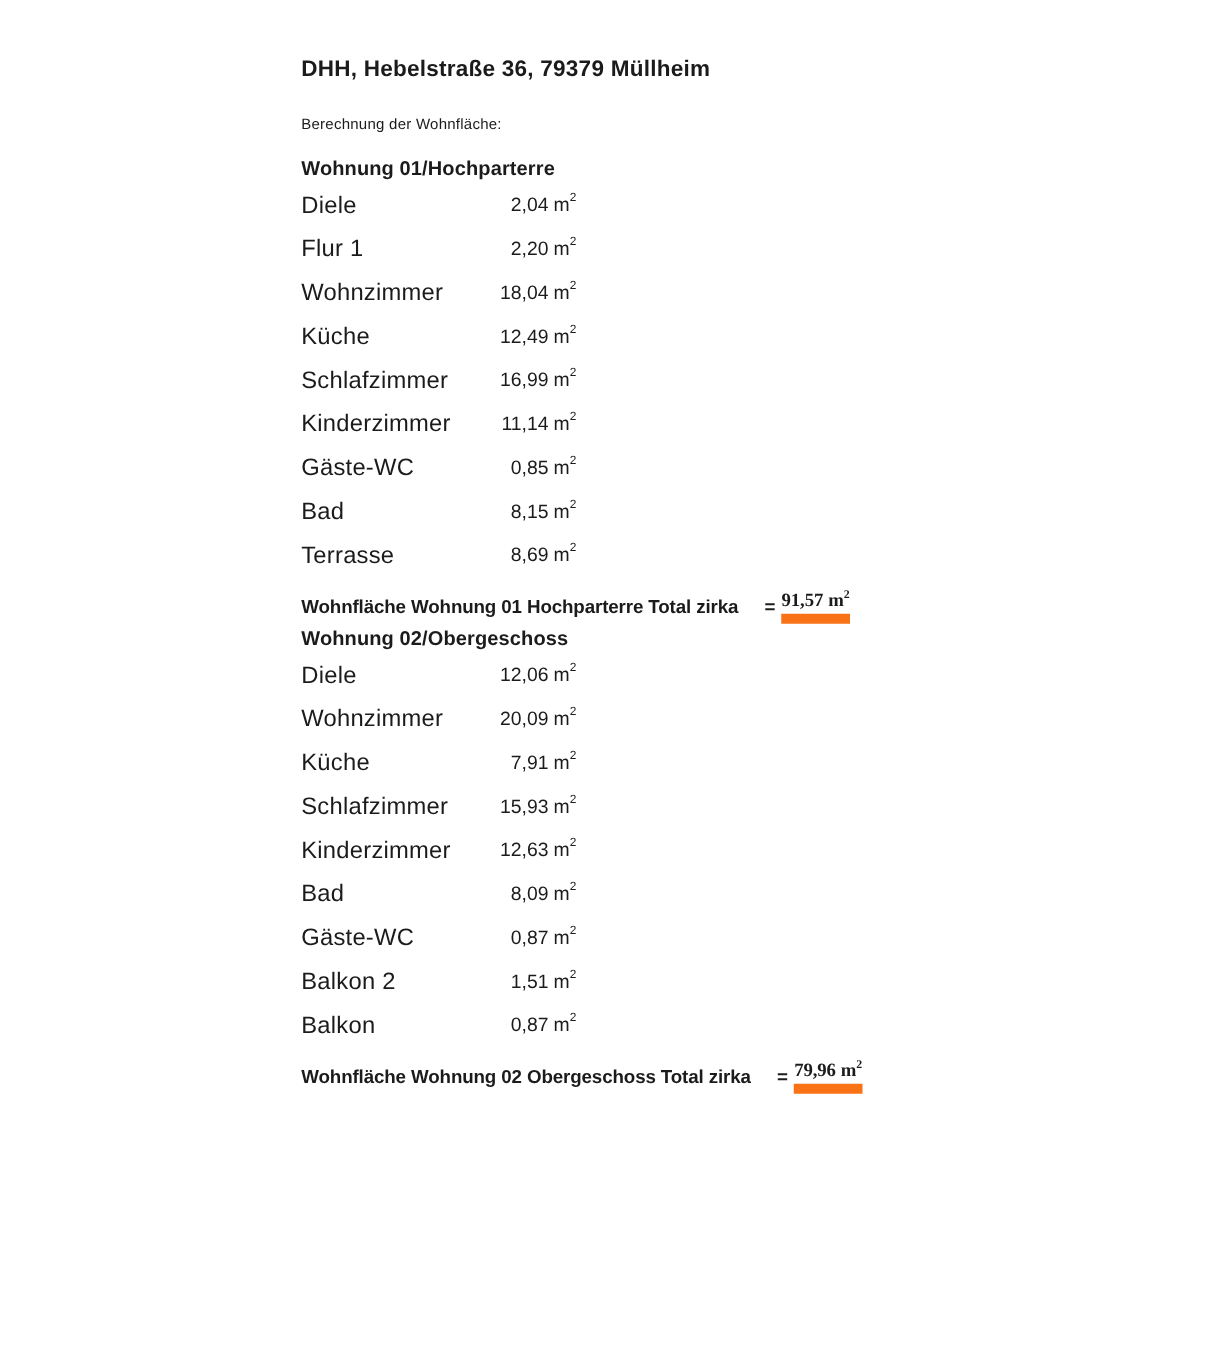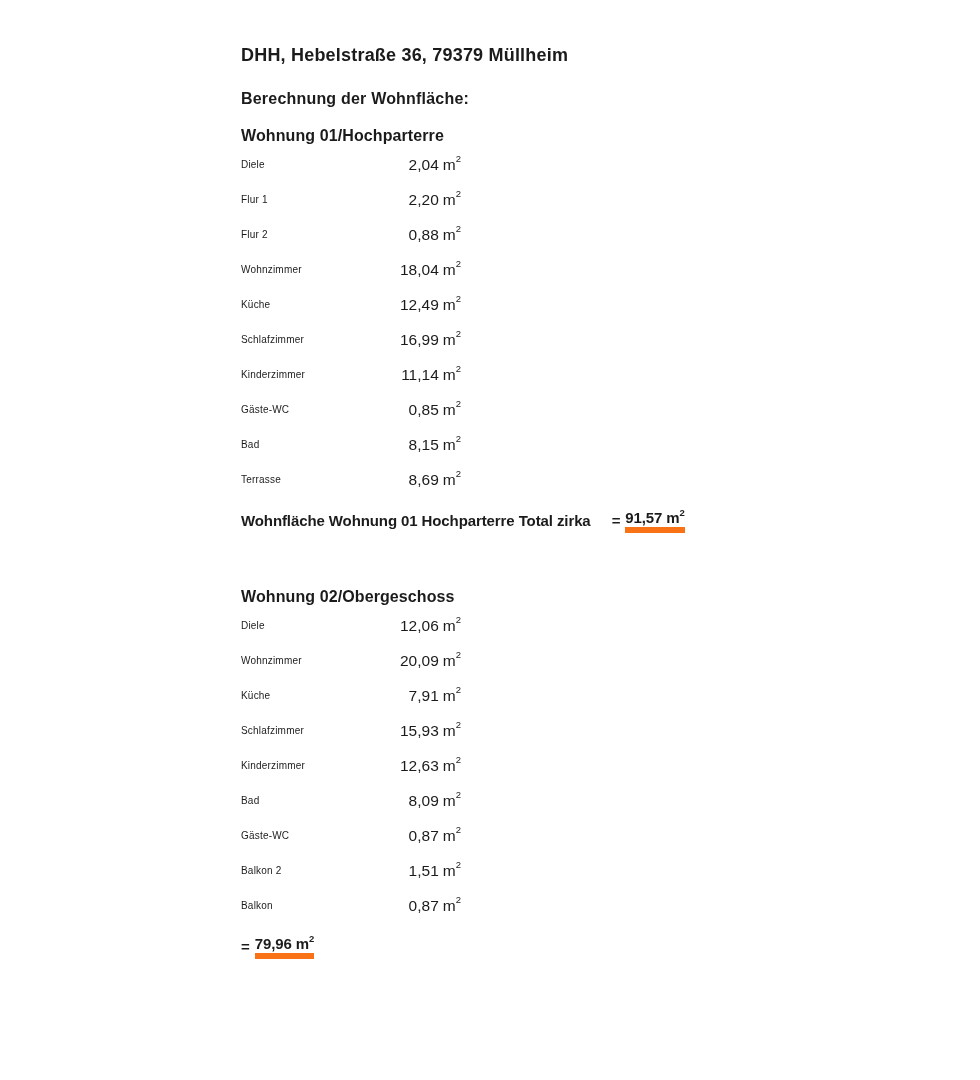--- a/index.html
+++ b/index.html
@@ -21,22 +21,22 @@
   }
   .doc-title {
     font-size: 18px;
     font-weight: bold;
     letter-spacing: 0.2px;
     margin: 0 0 22px 0;
     line-height: 22px;
     white-space: nowrap;
   }
   .doc-subtitle {
-    font-size: 16px;
-    font-weight: bold;
+    font-size: 12px;
+    font-weight: normal;
     letter-spacing: 0.2px;
     margin: 0 0 17px 0;
     line-height: 22px;
     white-space: nowrap;
   }
   .section-heading {
     font-size: 16px;
     font-weight: bold;
     letter-spacing: 0.1px;
     margin: 0;
@@ -47,21 +47,21 @@
     width: 220px;
     margin-top: 2px;
   }
   .row {
     height: 35px;
     display: flex;
     align-items: center;
     justify-content: space-between;
   }
   .lbl {
-    font-size: 10px;
+    font-size: 19px;
     letter-spacing: 0.2px;
     white-space: nowrap;
   }
   .val {
     font-size: 15.5px;
     white-space: nowrap;
     text-align: right;
   }
   .u { margin-left: 4px; }
   sup {
@@ -76,47 +76,44 @@
     display: flex;
     align-items: center;
     font-weight: bold;
     font-size: 15px;
     letter-spacing: -0.1px;
     white-space: nowrap;
   }
   .total-label { margin-right: 21px; }
   .eq { margin-right: 5px; }
   .tv {
-    border-bottom: 6px solid #f97316;
+    border-bottom: 8px solid #f97316;
     padding-bottom: 1px;
+    font-family: Liberation Serif, serif;
   }
-  .section-02 { margin-top: 50px; }
+  .section-02 { }
 </style>
 </head>
 <body>
 
 <div class="page">
 
   <h1 class="doc-title">DHH, Hebelstraße 36, 79379 Müllheim</h1>
   <h2 class="doc-subtitle">Berechnung der Wohnfläche:</h2>
 
   <section>
     <h3 class="section-heading">Wohnung 01/Hochparterre</h3>
     <div class="rows">
       <div class="row">
           <span class="lbl">Diele</span>
           <span class="val"><span>2,04</span><span class="u"><span>m</span><sup>2</sup></span></span>
         </div>
       <div class="row">
           <span class="lbl">Flur 1</span>
           <span class="val"><span>2,20</span><span class="u"><span>m</span><sup>2</sup></span></span>
-        </div>
-      <div class="row">
-          <span class="lbl">Flur 2</span>
-          <span class="val"><span>0,88</span><span class="u"><span>m</span><sup>2</sup></span></span>
         </div>
       <div class="row">
           <span class="lbl">Wohnzimmer</span>
           <span class="val"><span>18,04</span><span class="u"><span>m</span><sup>2</sup></span></span>
         </div>
       <div class="row">
           <span class="lbl">Küche</span>
           <span class="val"><span>12,49</span><span class="u"><span>m</span><sup>2</sup></span></span>
         </div>
       <div class="row">
@@ -181,18 +178,19 @@
       <div class="row">
           <span class="lbl">Balkon 2</span>
           <span class="val"><span>1,51</span><span class="u"><span>m</span><sup>2</sup></span></span>
         </div>
       <div class="row">
           <span class="lbl">Balkon</span>
           <span class="val"><span>0,87</span><span class="u"><span>m</span><sup>2</sup></span></span>
         </div>
     </div>
     <div class="total-line">
+      <span class="total-label">Wohnfläche Wohnung 02 Obergeschoss Total zirka</span>
       <span class="eq">=</span>
       <span class="tv"><span>79,96</span><span class="u"><span>m</span><sup>2</sup></span></span>
     </div>
   </section>
 
 </div>
 
 </body></html>

